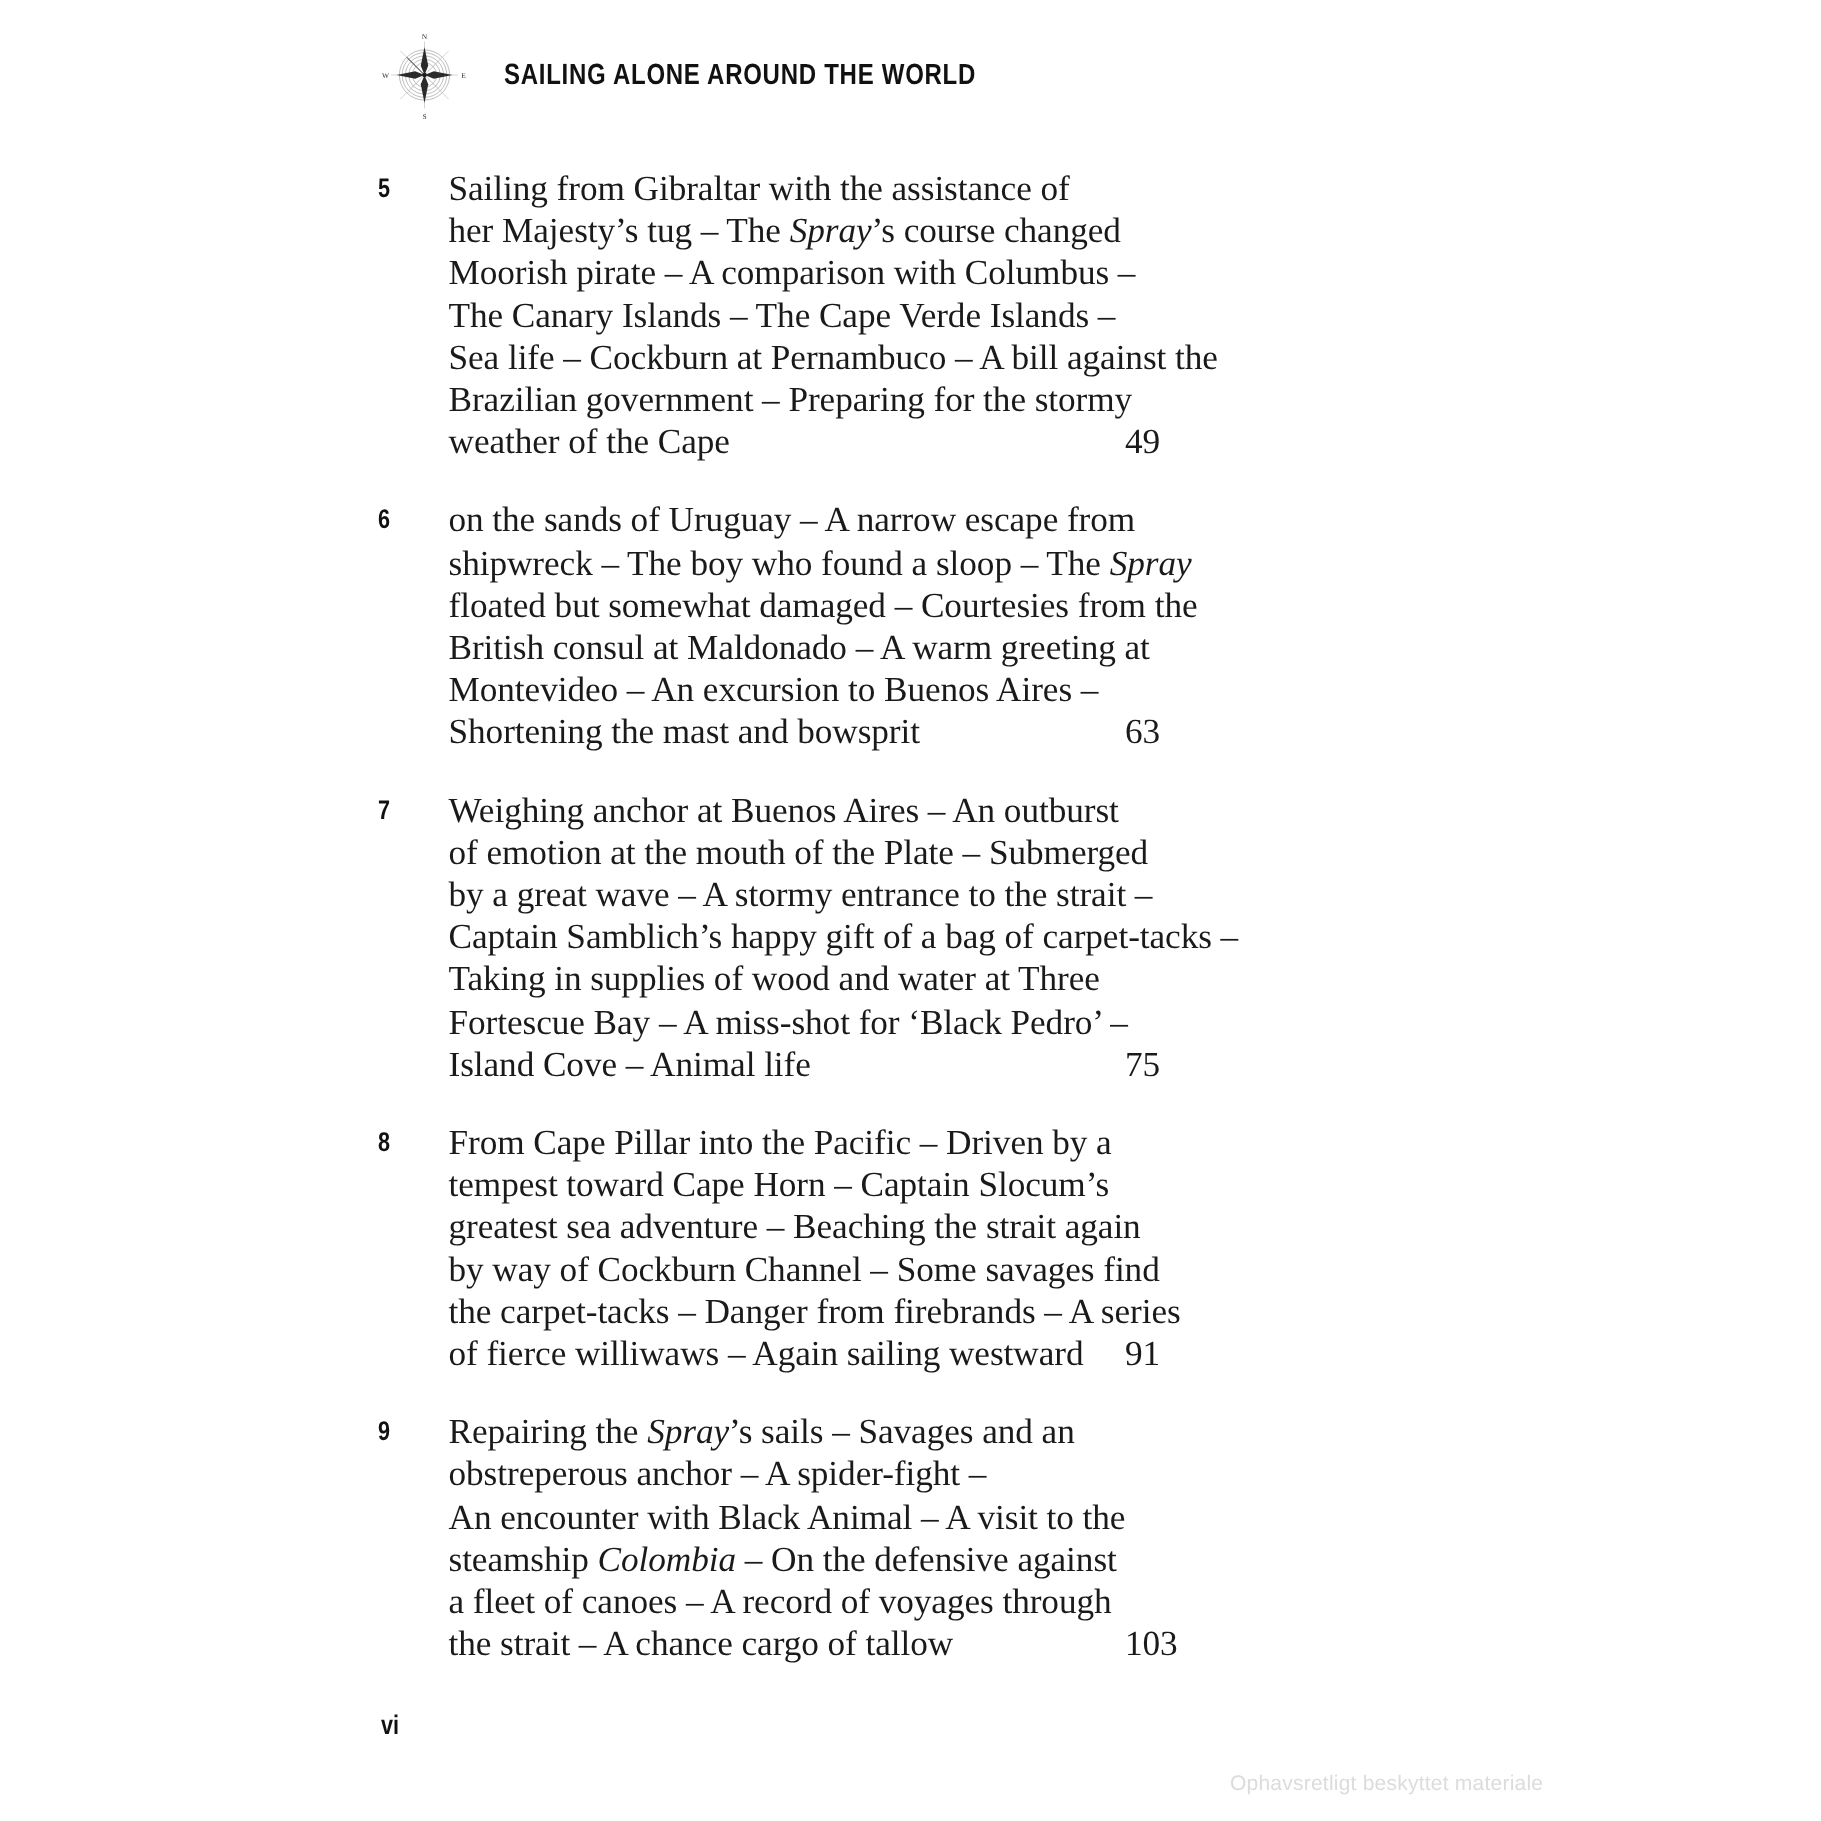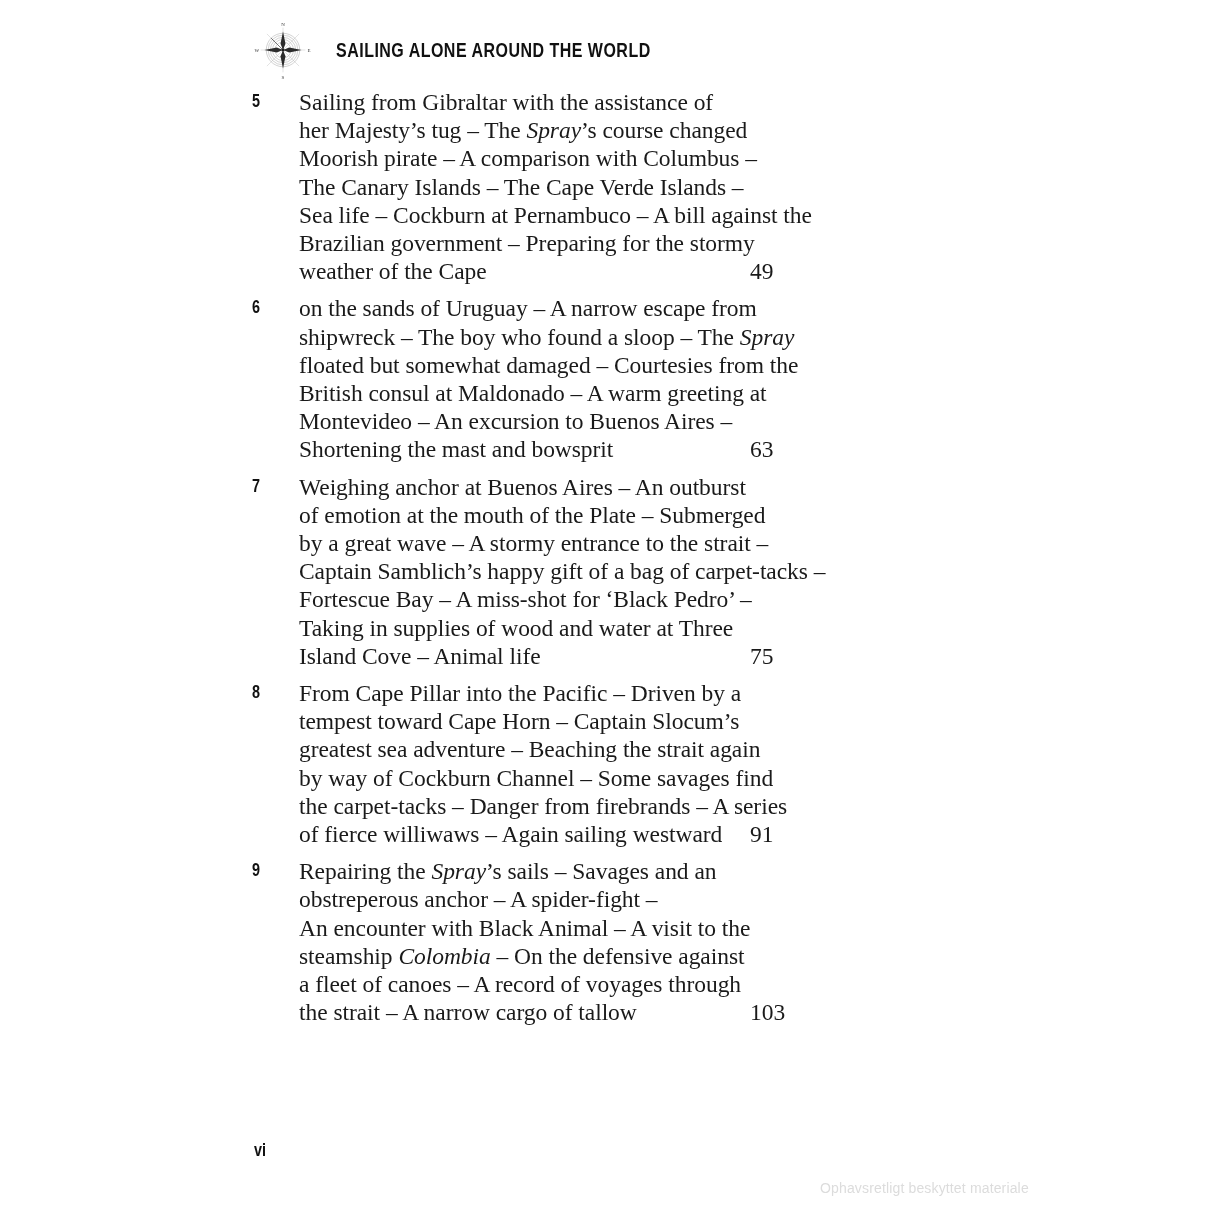--- a/index.html
+++ b/index.html
@@ -77,20 +77,21 @@
     font-size: 18px;
     color: #111111;
     transform: scaleX(0.80);
     transform-origin: left top;
   }
 
   .entry-body {
     margin-left: 299px;
     width: 540px;
     position: relative;
+    margin-top: 24px;
   }
 
   .toc-line {
     font-size: 23.5px;
     line-height: 28.2px;
     white-space: nowrap;
     letter-spacing: -0.05px;
     color: #1a1a1a;
   }
   .toc-line i {
@@ -203,22 +204,22 @@
           <div class="toc-line"><span>Shortening the mast and bowsprit</span><span class="page-number">63</span></div>
         </div>
       </div>
       <div class="toc-entry">
         <div class="chapter-number">7</div>
         <div class="entry-body">
           <div class="toc-line"><span>Weighing anchor at Buenos Aires – An outburst</span></div>
           <div class="toc-line"><span>of emotion at the mouth of the Plate – Submerged</span></div>
           <div class="toc-line"><span>by a great wave – A stormy entrance to the strait –</span></div>
           <div class="toc-line"><span>Captain Samblich’s happy gift of a bag of carpet-tacks –</span></div>
+          <div class="toc-line"><span>Taking in supplies of wood and water at Three</span></div>
           <div class="toc-line"><span>Fortescue Bay – A miss-shot for ‘Black Pedro’ –</span></div>
-          <div class="toc-line"><span>Taking in supplies of wood and water at Three</span></div>
           <div class="toc-line"><span>Island Cove – Animal life</span><span class="page-number">75</span></div>
         </div>
       </div>
       <div class="toc-entry">
         <div class="chapter-number">8</div>
         <div class="entry-body">
           <div class="toc-line"><span>From Cape Pillar into the Pacific – Driven by a</span></div>
           <div class="toc-line"><span>tempest toward Cape Horn – Captain Slocum’s</span></div>
           <div class="toc-line"><span>greatest sea adventure – Beaching the strait again</span></div>
           <div class="toc-line"><span>by way of Cockburn Channel – Some savages find</span></div>
@@ -227,21 +228,21 @@
         </div>
       </div>
       <div class="toc-entry">
         <div class="chapter-number">9</div>
         <div class="entry-body">
           <div class="toc-line"><span>Repairing the </span><i>Spray</i><span>’s sails – Savages and an</span></div>
           <div class="toc-line"><span>obstreperous anchor – A spider-fight –</span></div>
           <div class="toc-line"><span>An encounter with Black Animal – A visit to the</span></div>
           <div class="toc-line"><span>steamship </span><i>Colombia</i><span> – On the defensive against</span></div>
           <div class="toc-line"><span>a fleet of canoes – A record of voyages through</span></div>
-          <div class="toc-line"><span>the strait – A narrow cargo of tallow</span><span class="page-number">103</span></div>
+          <div class="toc-line"><span>the strait – A chance cargo of tallow</span><span class="page-number">103</span></div>
         </div>
       </div>
     </div>
 
   <div class="folio">vi</div>
 
   <div class="copyright-watermark">Ophavsretligt beskyttet materiale</div>
 
 </div>
 

